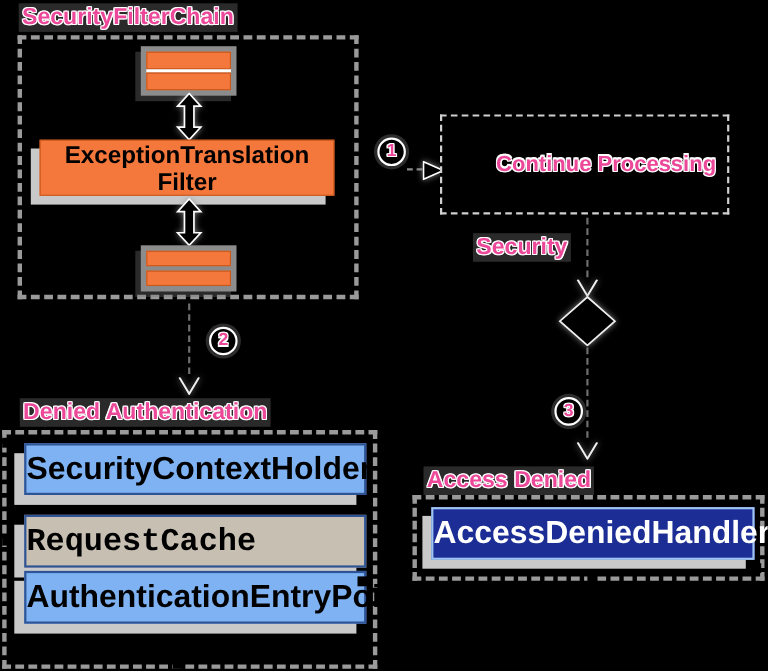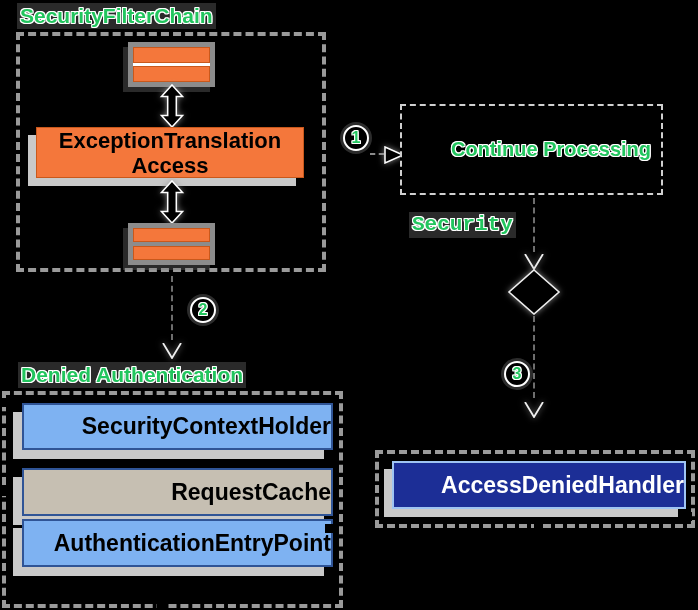--- a/index.html
+++ b/index.html
@@ -8,21 +8,21 @@
     --gray-fill:#C6BFB2; --navy:#1C2E96; --navy-border:#9FC4F2;
     --shadow:#C9C9C9; --panel-gray:#8C8C8C;
   }
   html,body{margin:0;padding:0;background:#000;}
   .canvas{
     position:relative;width:698px;height:610px;background:#000;overflow:hidden;
     font-family:"Liberation Sans","DejaVu Sans",sans-serif;
   }
   
   .etched{
-    color:#22c55e;font-weight:bold;
+    color:#ec4899;font-weight:bold;
     text-shadow:-1px -1px 0 #fff,0 -1px 0 #fff,1px -1px 0 #fff,-1px 0 0 #fff,
                  1px 0 0 #fff,-1px 1px 0 #fff,0 1px 0 #fff,1px 1px 0 #fff;
   }
   .smudge{background:rgba(122,122,122,.34);padding:0 3px;}
   .abs{position:absolute;}
   .label{font-size:21px;line-height:26px;white-space:nowrap;}
 
   
   .dashed-box{position:absolute;box-sizing:border-box;border:4px dashed #9a9a9a;background:#000;}
   .dashed-thin{position:absolute;box-sizing:border-box;border:2px dashed #d0d0d0;background:#000;}
@@ -47,24 +47,24 @@
           font-size:16px;box-shadow:0 0 0 3px rgba(125,125,125,.35);}
 
   
   .dashv{position:absolute;width:0;border-left:2px dashed #6e6e6e;}
   .dashh{position:absolute;height:0;border-top:2px dashed #8a8a8a;}
   .glow{filter:drop-shadow(0 0 3px rgba(150,150,150,.85));}
 
   
   .item{position:absolute;box-sizing:border-box;border:2px solid var(--blue-border);
         box-shadow:-9px 9px 0 0 var(--shadow);
-        display:flex;align-items:center;justify-content:flex-end;
-        font-weight:bold;font-size:23px;color:#000;white-space:nowrap;}
+        display:flex;align-items:center;justify-content:flex-start;
+        font-weight:bold;font-size:29px;color:#000;white-space:nowrap;}
   .item.blue{background:var(--light-blue);}
-  .item.gray{background:var(--gray-fill);}
+  .item.gray{background:var(--gray-fill);font-family:Liberation Mono, monospace;}
   .item.navy{background:var(--navy);border-color:var(--navy-border);color:#fff;
              box-shadow:-8px 8px 0 0 var(--shadow);}
 
   .notch{position:absolute;width:9px;height:9px;background:#000;}
 
   .continue-inner{position:absolute;inset:0;display:flex;flex-direction:column;justify-content:center;
                   align-items:flex-end;padding-right:10px;font-size:20px;line-height:29px;gap:29px;}
 </style>
 </head>
 <body>
@@ -81,21 +81,21 @@
     <div class="sep-white"></div>
     <div class="bar"></div>
   </div>
 
   <svg class="abs glow" style="left:159px;top:84px;" width="26" height="44" viewBox="0 0 26 46">
     <path d="M13,1 L24,13 L17.5,13 L17.5,33 L24,33 L13,45 L2,33 L8.5,33 L8.5,13 L2,13 Z" fill="#000" stroke="#fff" stroke-width="1.6"></path>
   </svg>
 
   <div class="etf-box">
     <div>ExceptionTranslation</div>
-    <div>Access</div>
+    <div>Filter</div>
   </div>
 
   <svg class="abs glow" style="left:159px;top:180px;" width="26" height="44" viewBox="0 0 26 46">
     <path d="M13,1 L24,13 L17.5,13 L17.5,33 L24,33 L13,45 L2,33 L8.5,33 L8.5,13 L2,13 Z" fill="#000" stroke="#fff" stroke-width="1.6"></path>
   </svg>
 
   <div class="stack" style="top:223px;height:42px;">
     <div class="bar"></div>
     <div class="sep-gray"></div>
     <div class="bar"></div>
@@ -110,21 +110,21 @@
   <svg class="abs glow" style="left:384px;top:146px;" width="21" height="18" viewBox="0 0 21 18">
     <polygon points="1,1 19,9 1,17" fill="#000" stroke="#fff" stroke-width="1.5"></polygon>
   </svg>
 
   <div class="dashed-thin" style="left:400px;top:104px;width:263px;height:91px;">
     <div class="continue-inner etched">
       <div>Continue Processing</div>
     </div>
   </div>
 
-  <div class="abs label etched" style="left:409px;top:212px;font-family:Liberation Mono, monospace;">
+  <div class="abs label etched" style="left:430px;top:212px;">
     <div class="smudge">Security</div>
   </div>
 
   <div class="dashv" style="left:533px;top:198px;height:54px;"></div>
 
   <svg class="abs glow" style="left:524px;top:254px;" width="20" height="16" viewBox="0 0 20 16">
     <path d="M1,0 L10,15 L19,0" fill="none" stroke="#efefef" stroke-width="1.8"></path>
   </svg>
 
   <svg class="abs glow" style="left:507px;top:269px;" width="54" height="46" viewBox="0 0 54 46">
@@ -165,20 +165,21 @@
     </div>
   </div>
 
   <div class="notch" style="left:2px;top:398px;"></div>
   <div class="notch" style="left:2px;top:487px;"></div>
   <div class="notch" style="left:330px;top:452px;"></div>
   <div class="notch" style="left:325px;top:524px;"></div>
   <div class="notch" style="left:157px;top:599px;"></div>
   <div class="notch" style="left:330px;top:594px;"></div>
 
+  <div class="abs label etched smudge" style="left:385px;top:424px;">Access Denied</div>
 
   <div class="dashed-box" style="left:375px;top:450px;width:320px;height:78px;">
     <div class="item navy" style="left:13px;top:7px;width:294px;height:48px;">
       <span>AccessDeniedHandler</span>
     </div>
   </div>
 
   <div class="notch" style="left:683px;top:512px;"></div>
   <div class="notch" style="left:534px;top:521px;"></div>
 

